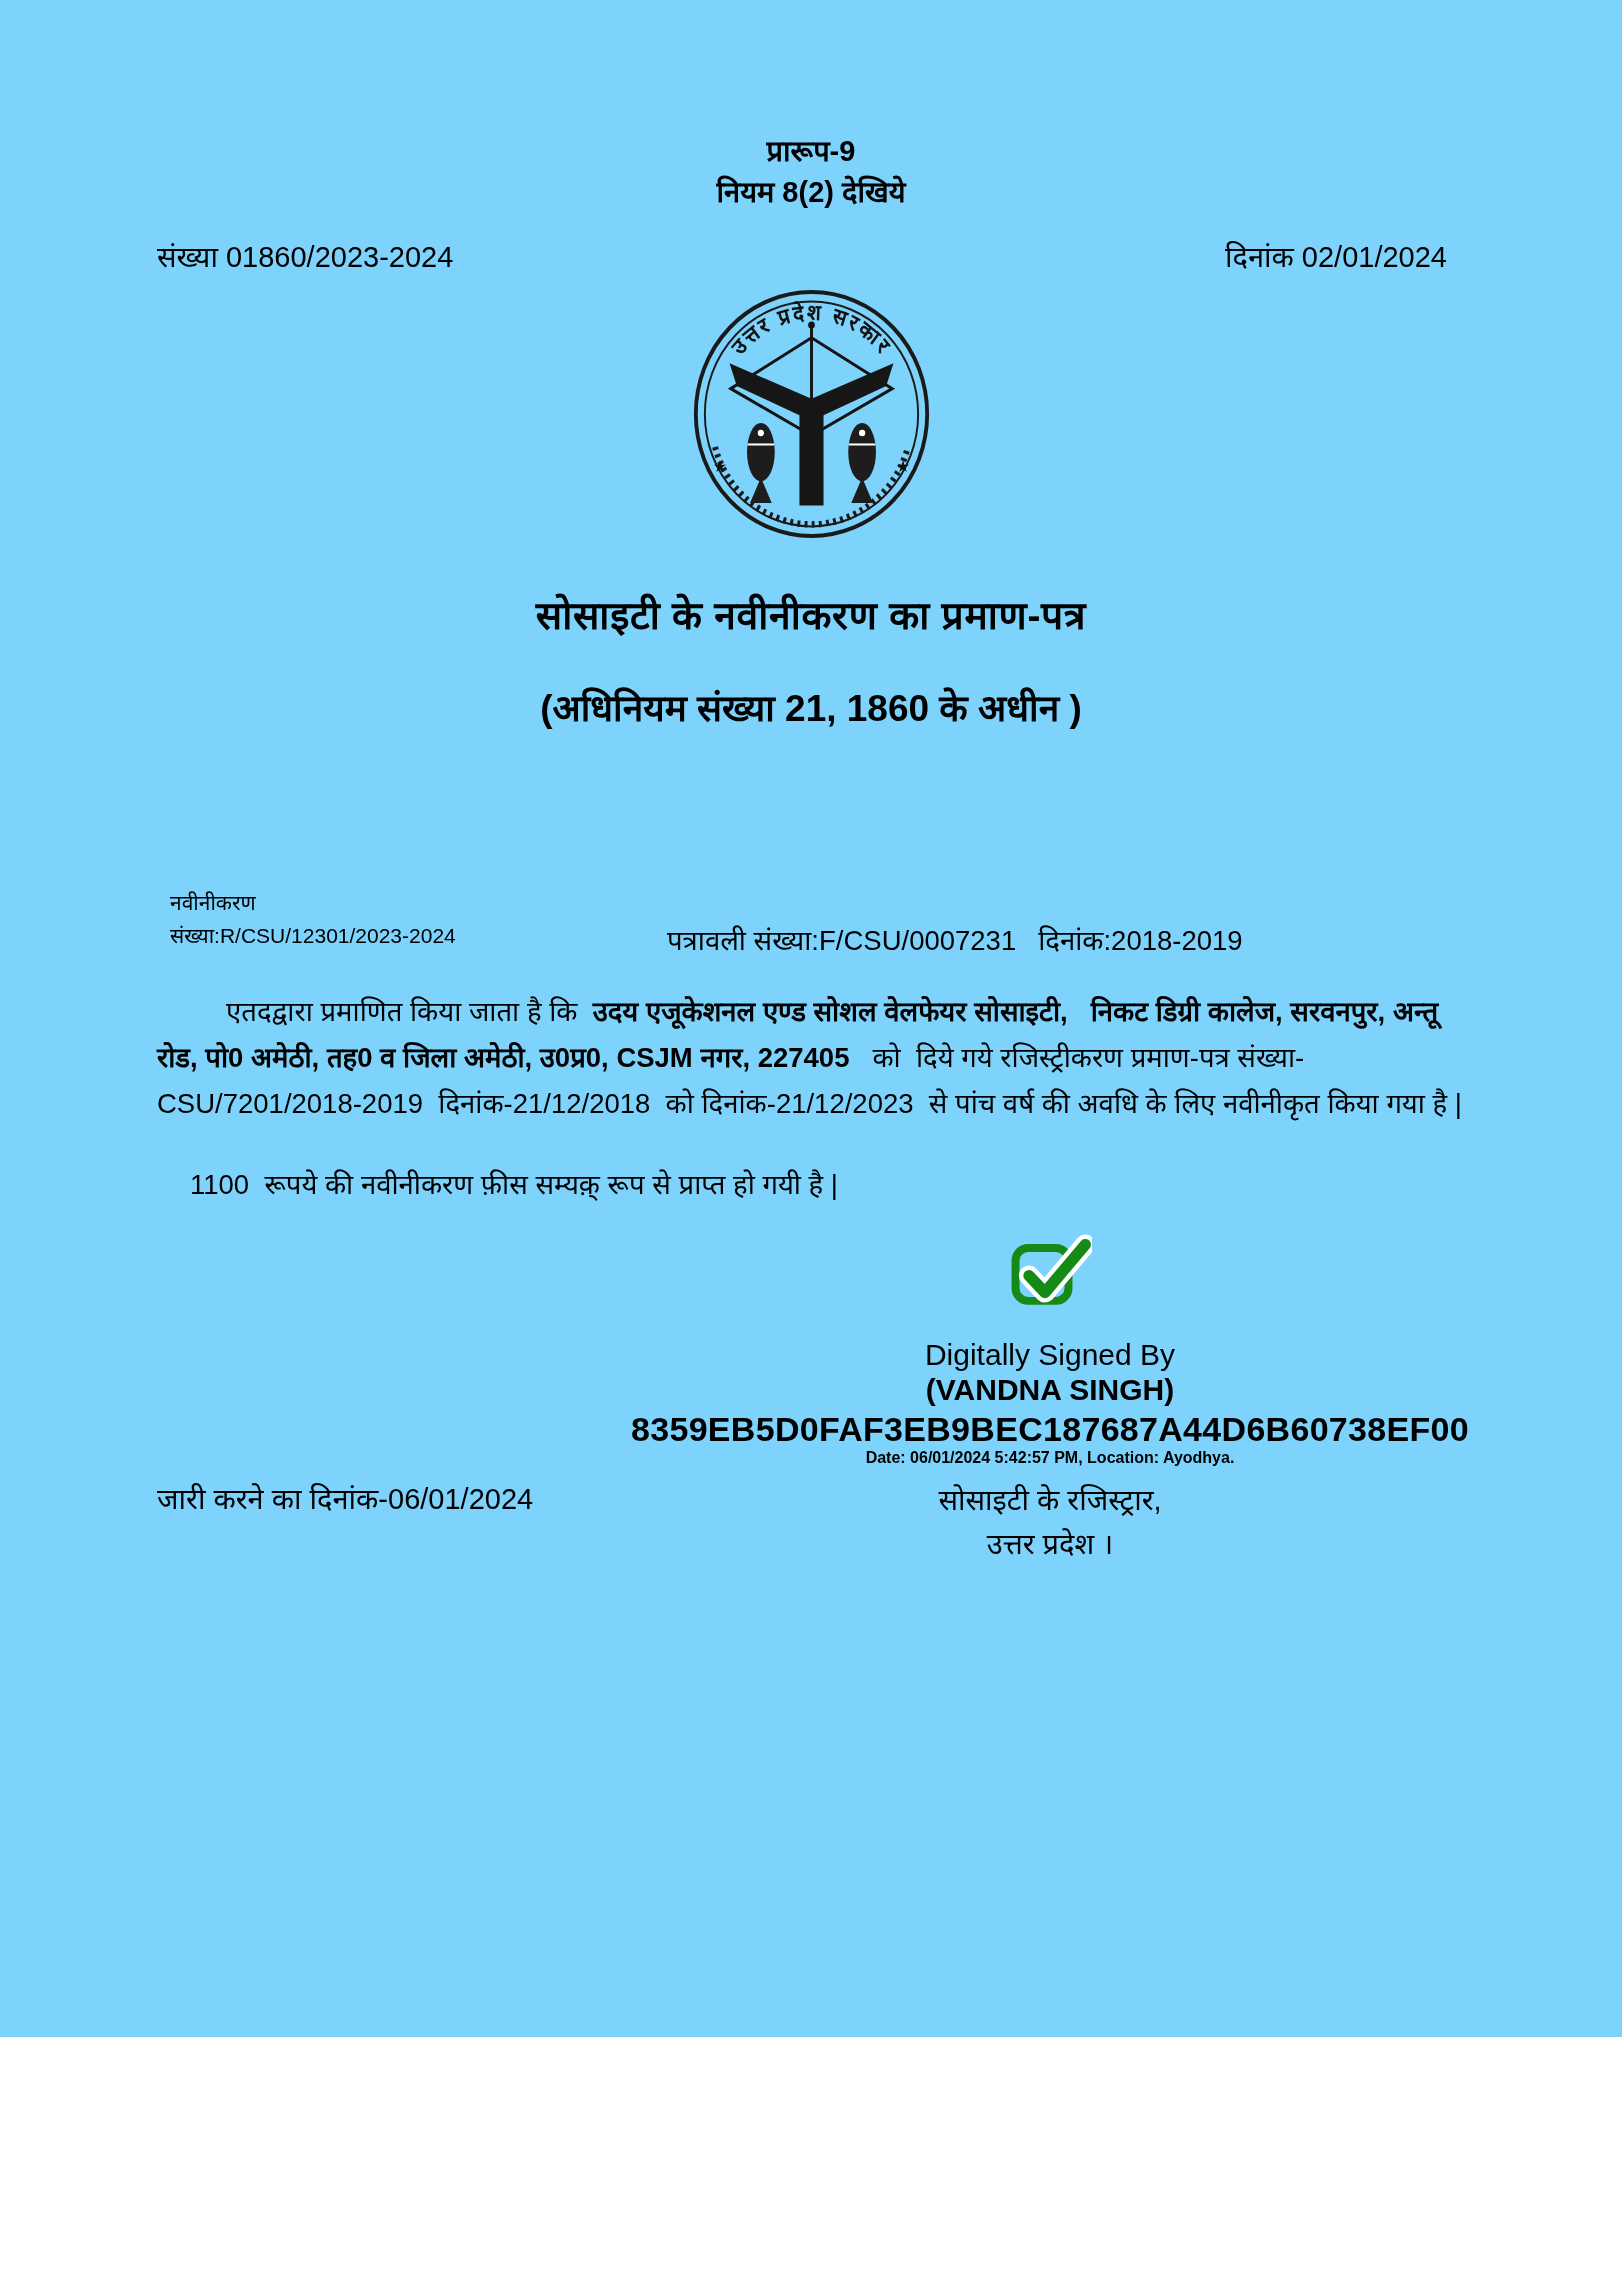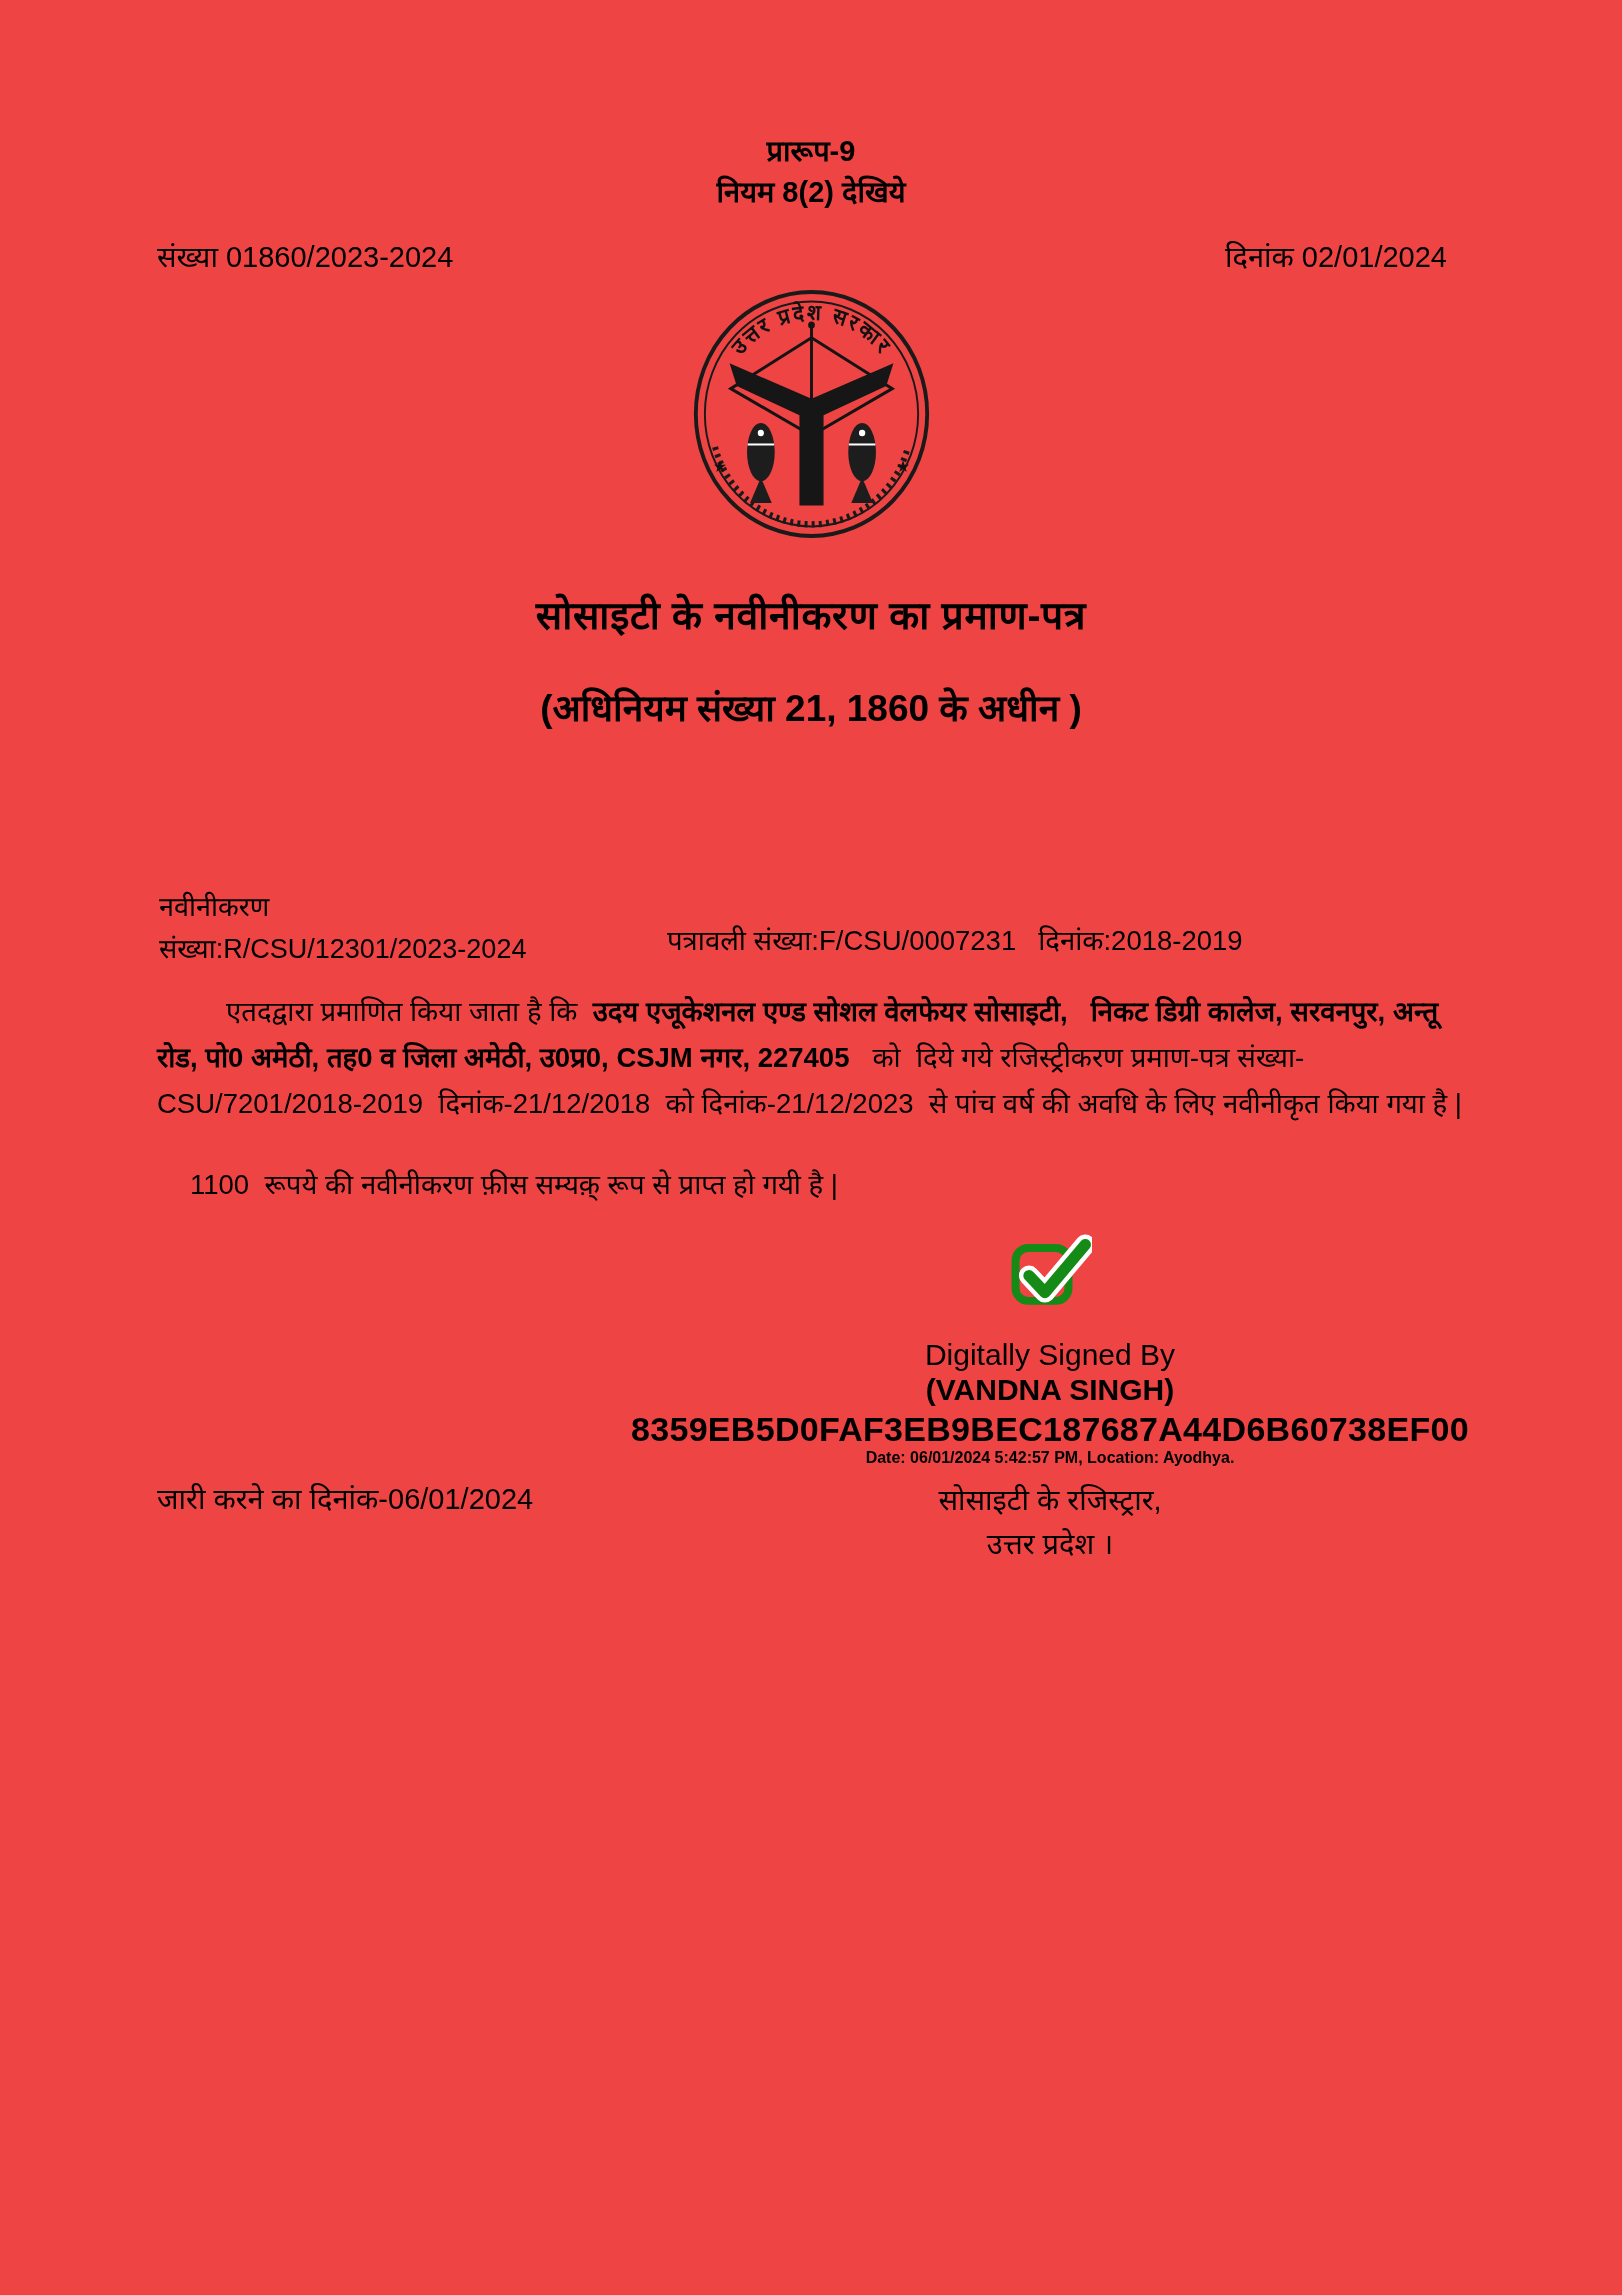--- a/index.html
+++ b/index.html
@@ -1,33 +1,33 @@
 <!DOCTYPE html>
 <html style="font-size:10.5px"><head>
 <meta charset="utf-8">
 <style>
   html,body{margin:0;padding:0;background:#ffffff;}
   .sheet{
     position:relative;
     width:1622px;
-    height:2295px;
-    background:#ef4444;
+    height:2037px;
+    background:#7dd3fc;
     color:#000000;
     font-family:"Liberation Sans", sans-serif;
     overflow:hidden;
   }
   .centered{left:0;right:0;text-align:center;}
   .abs{position:absolute;}
   .form-label{top:130px;font-size:29px;font-weight:bold;}
   .rule-label{top:171px;font-size:29px;font-weight:bold;}
   .num-date-row{top:236px;left:157px;right:175px;display:flex;justify-content:space-between;font-size:29px;}
   .emblem-wrap{top:287px;left:0;right:0;display:flex;justify-content:center;}
   .doc-title{top:571px;font-size:39px;font-weight:bold;letter-spacing:0.7px;margin-top:16px;}
   .doc-subtitle{top:681px;font-size:37px;font-weight:bold;}
-  .ref-left{top:887px;left:159px;font-size:27px;line-height:1.55;}
+  .ref-left{top:887px;left:170px;font-size:21px;line-height:1.55;}
   .ref-right{top:921px;left:667px;font-size:27.5px;display:flex;gap:22px;}
   .body-para{
     top:989px;left:157px;width:1319px;
     font-size:27.5px;line-height:1.67;
     text-indent:69px;
     white-space:pre-wrap;
   }
   .body-para .bold{font-weight:bold;}
   .fee-line{
     top:1165px;left:190px;width:1283px;

